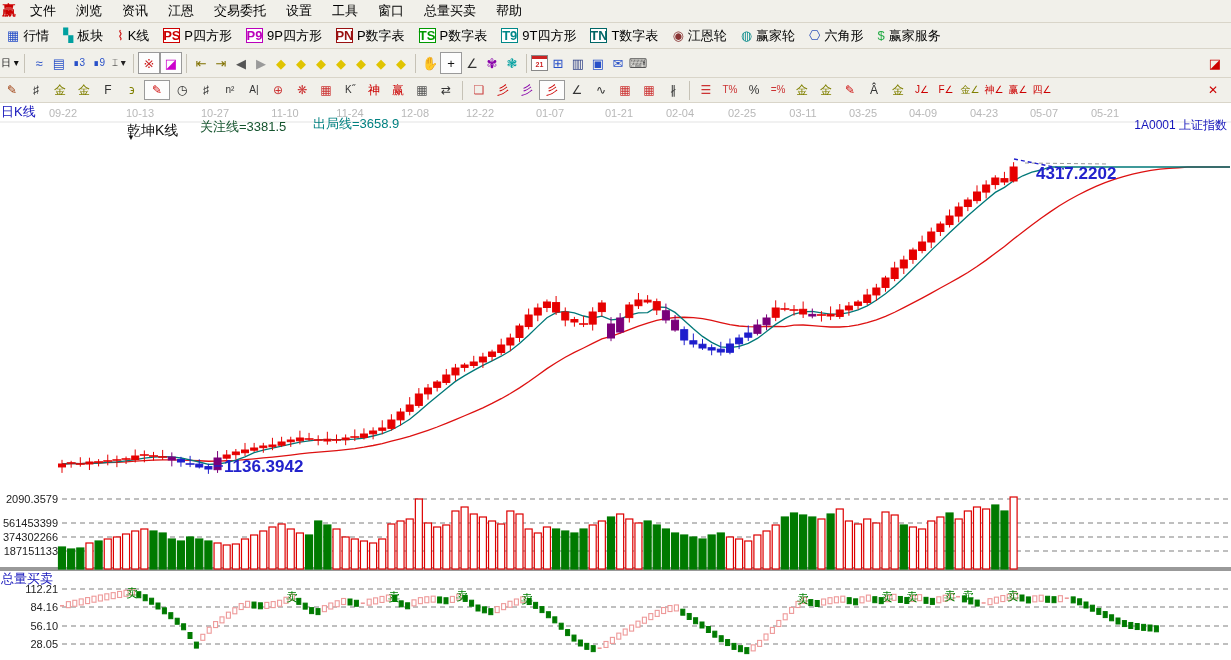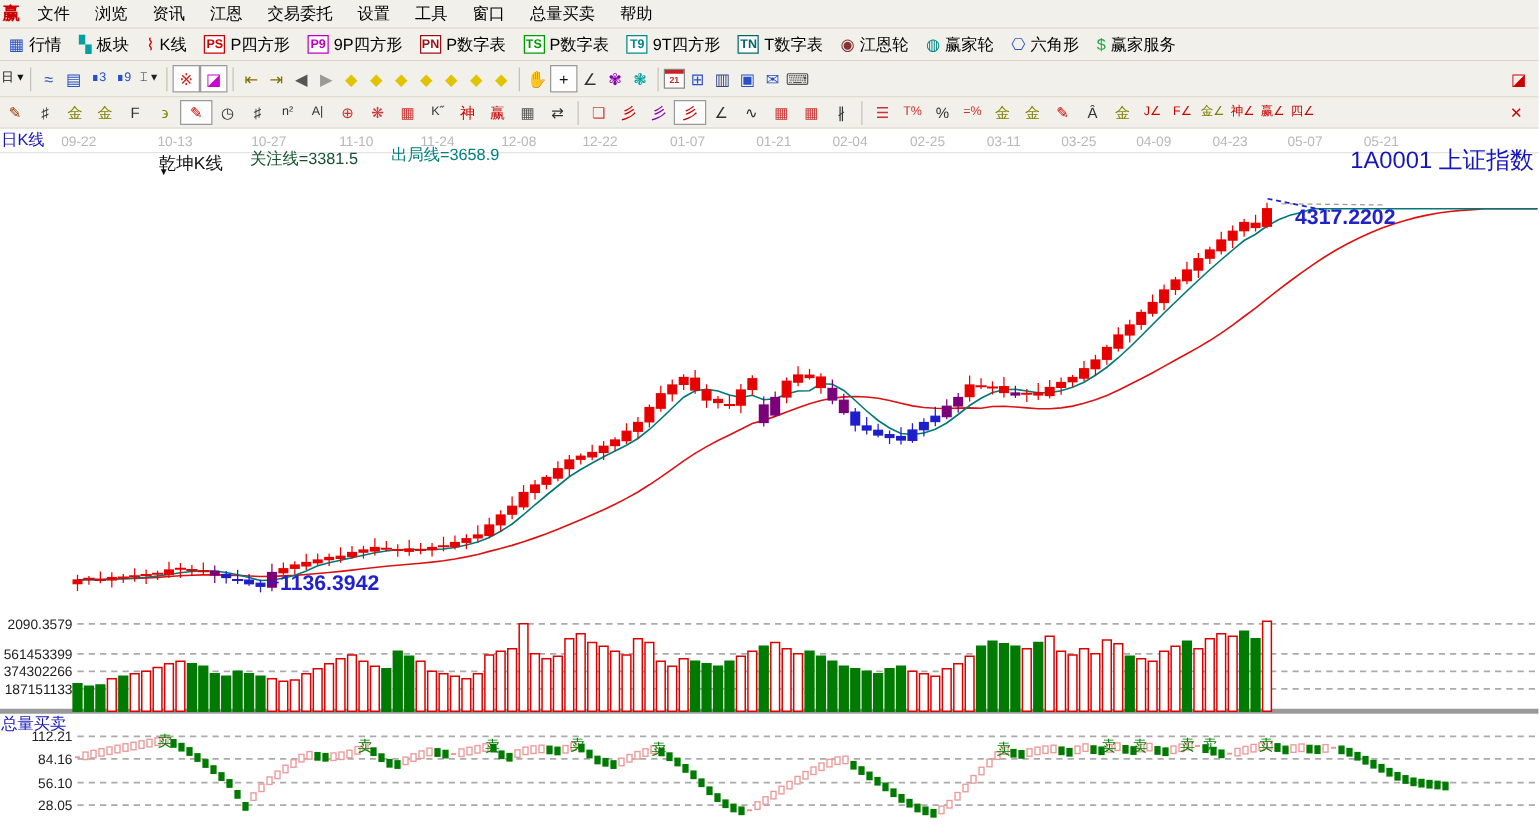--- a/index.html
+++ b/index.html
@@ -4,21 +4,21 @@
 <style>
   html,body{margin:0;padding:0;}
   body{width:1231px;height:660px;overflow:hidden;background:#fff;
        font-family:"Liberation Sans","DejaVu Sans",sans-serif;-webkit-font-smoothing:antialiased;}
   .bar{display:flex;align-items:center;background:#f1f0ea;border-bottom:1px solid #d9d5c9;box-sizing:border-box;}
   #menubar{height:23px;font-size:13px;}
   #menubar .logo{color:#cc0000;font-weight:bold;font-size:14px;padding:0 4px 0 2px;}
   #menubar .mi{padding:0 10px;cursor:default;}
   #quickbar{height:26px;font-size:13px;}
   #quickbar .qb{display:flex;align-items:center;gap:4px;padding:0 7px;height:100%;cursor:default;}
-  .pbox{width:15px;height:13px;border:1px solid;font-size:10px;font-weight:bold;
+  .pbox{width:15px;height:13px;border:1px solid;font-size:13px;font-weight:bold;
         display:flex;align-items:center;justify-content:center;background:#fff;line-height:1;}
   .gicon{font-size:13px;line-height:1;}
   #toolbar3{height:29px;}
   #toolbar4{height:25px;}
   .t3i,.t4i{display:flex;align-items:center;justify-content:center;min-width:20px;height:20px;
         font-size:13px;line-height:1;cursor:default;}
   .t4i{min-width:24px;height:18px;font-size:12px;white-space:nowrap;}
   .sep{width:1px;height:19px;background:#c6c2b6;margin:0 4px;}
   .boxed{border:1px solid #9a9a9a;background:#fdfdfd;}
   .cal{width:15px;height:14px;border:1px solid #888;background:#fff;display:flex;flex-direction:column;}
@@ -736,17 +736,17 @@
       <text x="912" y="498" fill="#008000" font-size="12" text-anchor="middle" font-family="Liberation Sans, DejaVu Sans, sans-serif">卖</text>
       <text x="950" y="497" fill="#008000" font-size="12" text-anchor="middle" font-family="Liberation Sans, DejaVu Sans, sans-serif">卖</text>
       <text x="968" y="497" fill="#008000" font-size="12" text-anchor="middle" font-family="Liberation Sans, DejaVu Sans, sans-serif">卖</text>
       <text x="1013" y="497" fill="#008000" font-size="12" text-anchor="middle" font-family="Liberation Sans, DejaVu Sans, sans-serif">卖</text>
     </svg>
   <div class="ov lbl-blue" style="left:1px;top:2px;">日K线</div>
   <div class="ov lbl-black" style="left:127px;top:20px;">乾坤K线</div>
   <div class="ov" style="left:127px;top:31px;font-size:8px;color:#111;">▼</div>
   <div class="ov lbl-red" style="left:200px;top:17px;">关注线=3381.5</div>
   <div class="ov lbl-teal" style="left:313px;top:14px;">出局线=3658.9</div>
-  <div class="ov lbl-blue" style="right:4px;top:16px;font-size:19px;">1A0001  上证指数</div>
+  <div class="ov lbl-blue" style="right:4px;top:16px;font-size:12px;">1A0001  上证指数</div>
   <div class="ov ann" style="left:224px;top:355px;">1136.3942</div>
   <div class="ov ann" style="left:1036px;top:62px;">4317.2202</div>
   <div class="ov lbl-blue" style="left:1px;top:469px;">总量买卖</div>
 </div>
 
 </body></html>

